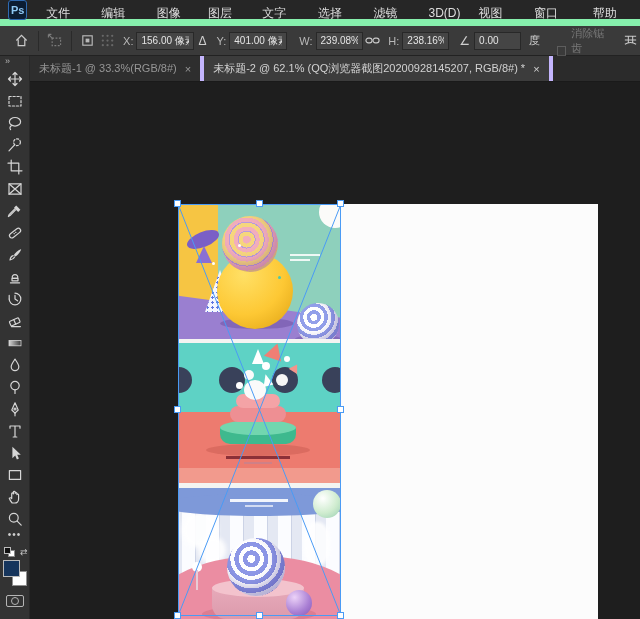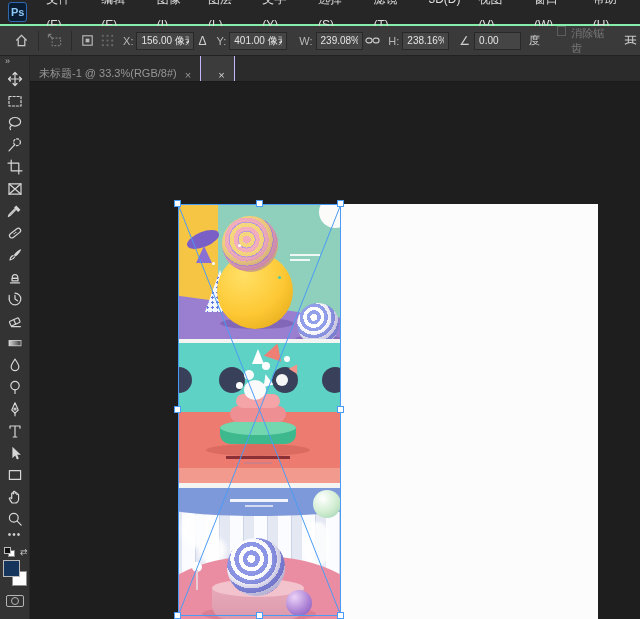--- a/index.html
+++ b/index.html
@@ -2,37 +2,37 @@
 <html><head>
 <meta charset="utf-8">
 <style>
   * { margin:0; padding:0; box-sizing:border-box; }
   html,body { width:640px; height:619px; overflow:hidden; }
   body { font-family:"Liberation Sans", sans-serif; background:#1e1e1e; }
   .app { position:relative; width:640px; height:619px; background:#262626; }
 
   
   .menubar { position:absolute; left:0; top:0; width:640px; height:26px;
-    background:#262626; display:flex; align-items:center; border-bottom:2px solid #86efac; }
+    background:#262626; display:flex; align-items:flex-start; border-bottom:7px solid #86efac; }
   .ps-logo { width:20px; height:20px; margin:0 10px 0 8px; background:#0b1d33;
     border:1px solid #2f6ab0; border-radius:3px; color:#8ec9f5; font-size:11px;
     font-weight:bold; display:flex; align-items:center; justify-content:center; }
   .menu-item { color:#dedede; font-size:12px; padding:0 9px; line-height:26px; cursor:default; }
 
   
   .optionsbar { position:absolute; left:0; top:26px; width:640px; height:30px;
     background:#3a3a3a; display:flex; align-items:center; border-bottom:1px solid #222; }
   .opt-icon { display:flex; align-items:center; justify-content:center; width:22px; height:22px; }
   .opt-sep { width:1px; height:20px; background:#2a2a2a; margin:0 6px; }
   .opt-label { color:#b8b8b8; font-size:11px; margin:0 3px 0 6px; }
   .opt-field { width:58px; height:18px; background:#454545; border:1px solid #282828;
     color:#e4e4e4; font-size:10px; font-family:"Liberation Sans",sans-serif; padding:0 4px; }
   .opt-field.narrow { width:47px; }
   .opt-glyph { color:#cfcfcf; font-size:12px; margin:0 4px; }
-  .aa-wrap { display:flex; align-items:flex-start; margin-left:14px; opacity:.55; }
+  .aa-wrap { display:flex; align-items:flex-end; margin-left:14px; opacity:.55; }
   .aa-box { width:10px; height:10px; border:1px solid #7a7a7a; background:#3a3a3a; margin-right:5px; }
   .aa-label { color:#a8a8a8; font-size:11px; }
 
   
   .content { position:absolute; left:0; top:56px; width:640px; height:563px; }
 
   
   .toolbar { position:absolute; left:0; top:0; width:30px; height:563px;
     background:#333333; border-right:1px solid #282828; display:flex;
     flex-direction:column; align-items:center; }
@@ -49,22 +49,22 @@
   .fg-sw { position:absolute; left:1px; top:13px; width:17px; height:17px; border:1px solid #b9b9b9; z-index:2; cursor:pointer; }
   .bg-sw { position:absolute; left:10px; top:24px; width:15px; height:15px; border:1px solid #8f8f8f; background:#fff; cursor:pointer; }
   .qmask { width:18px; height:12px; border:1px solid #b5b5b5; border-radius:2px; margin-top:4px;
     display:flex; align-items:flex-start; justify-content:center; cursor:pointer; }
   .qmask i { width:8px; height:8px; border:1px solid #b5b5b5; border-radius:50%; margin-top:1px; }
 
   
   .main { position:absolute; left:30px; top:0; width:610px; height:563px; }
   .tabbar { position:absolute; left:0; top:0; width:610px; height:26px; background:#2b2b2b;
     display:flex; align-items:flex-end; border-bottom:1px solid #1a1a1a; }
-  .tab { height:25px; display:flex; align-items:flex-end; padding:0 9px; font-size:11px;
-    background:#2e2e2e; color:#969696; border-right:1px solid #c4b5fd; cursor:pointer; white-space:nowrap; }
+  .tab { height:25px; display:flex; align-items:center; padding:0 9px; font-size:11px;
+    background:#2e2e2e; color:#969696; border-right:4px solid #c4b5fd; cursor:pointer; white-space:nowrap; }
   .tab.active { background:#3c3c3c; color:#d2d2d2; }
   .tab-close { margin-left:8px; font-size:11px; color:inherit; cursor:pointer; }
 
   
   .canvas-area { position:absolute; left:0; top:26px; width:610px; height:537px;
     background:#1e1e1e; overflow:hidden; }
   .document { position:absolute; left:148px; top:122px; width:420px; height:500px; background:#fcfcfc; }
 
   
   .strip { position:absolute; left:0; top:0; width:163px; height:415px; overflow:hidden; }
@@ -395,20 +395,21 @@
         </div>
     </div>
 
     <div class="main">
       <div class="tabbar" id="tabbar">
           <div class="tab">
             <span>未标题-1 @ 33.3%(RGB/8#)</span>
             <span class="tab-close">×</span>
           </div>
           <div class="tab active">
+            <span>未标题-2 @ 62.1% (QQ浏览器截图20200928145207, RGB/8#) *</span>
             <span class="tab-close">×</span>
           </div>
         </div>
 
       <div class="canvas-area">
         <div class="document">
 
           <div class="strip">
             <div class="bg-s1"></div>
             <div class="s1-yellow"></div>

